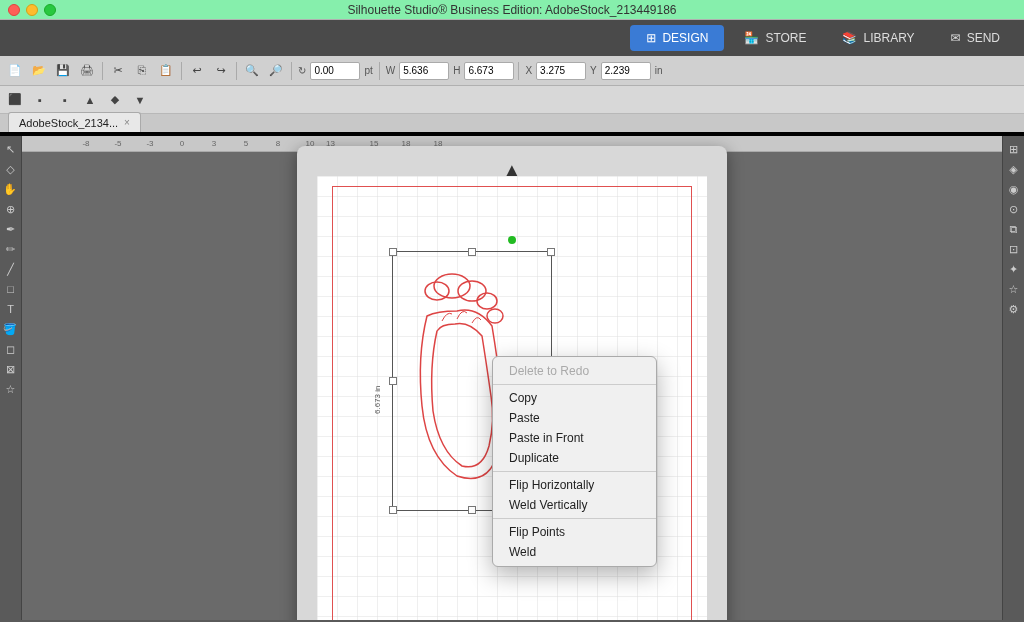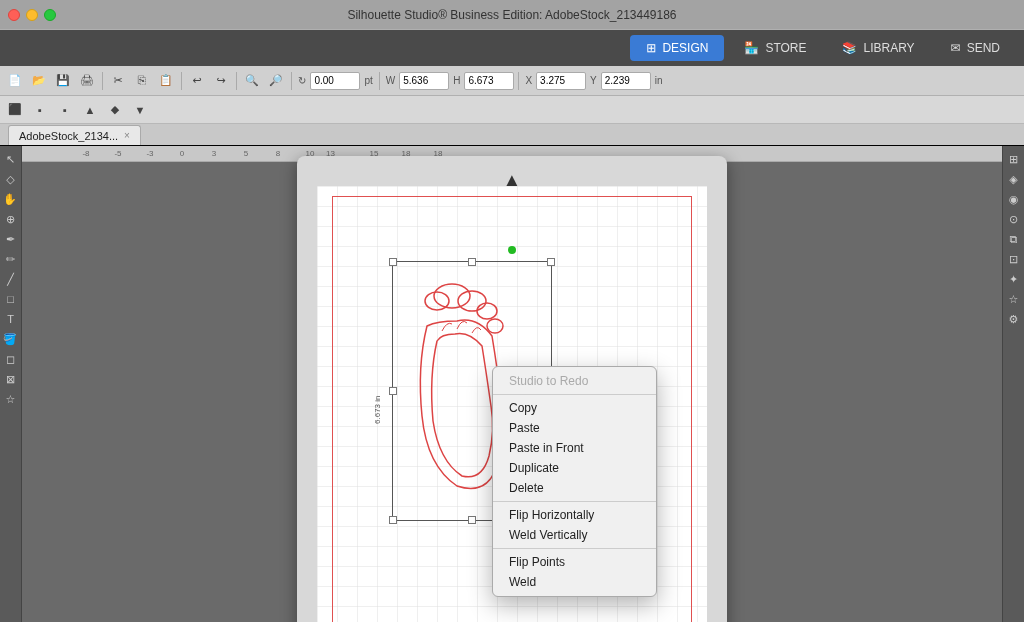--- a/index.html
+++ b/index.html
@@ -1,20 +1,20 @@
 <!DOCTYPE html>
 <html><head>
   <meta charset="utf-8">
   <style>
     * { margin: 0; padding: 0; box-sizing: border-box; }
     body { width: 1024px; height: 622px; overflow: hidden; background: #5a5a5a; font-family: -apple-system, BlinkMacSystemFont, 'Helvetica Neue', Arial, sans-serif; font-size: 12px; color: #222; }
 
     
     .title-bar {
-      height: 30px; background: #a3a3a3; display: flex; align-items: center; justify-content: center; position: relative; border-bottom: 1px solid #b0b0b0;
+      height: 20px; background: #86efac; display: flex; align-items: center; justify-content: center; position: relative; border-bottom: 1px solid #b0b0b0;
     }
     .title-bar-title { font-size: 12px; color: #333; }
     .traffic-lights { position: absolute; left: 8px; display: flex; gap: 6px; align-items: center; }
     .traffic-light { width: 12px; height: 12px; border-radius: 50%; }
     .tl-red { background: #ff5f57; border: 1px solid #e0443e; }
     .tl-yellow { background: #febc2e; border: 1px solid #d4a017; }
     .tl-green { background: #28c840; border: 1px solid #1aab29; }
 
     
     .nav-tabs { height: 36px; background: #4a4a4a; display: flex; align-items: center; justify-content: flex-end; padding-right: 8px; gap: 4px; }
@@ -25,21 +25,21 @@
     .toolbar { height: 30px; background: #d0d0d0; border-bottom: 1px solid #b0b0b0; display: flex; align-items: center; padding: 0 4px; gap: 2px; }
     .toolbar-btn { width: 22px; height: 22px; background: transparent; border: none; cursor: pointer; display: flex; align-items: center; justify-content: center; border-radius: 3px; font-size: 11px; color: #444; }
     .toolbar-sep { width: 1px; height: 18px; background: #aaa; margin: 0 2px; }
     .toolbar-input { height: 18px; width: 50px; border: 1px solid #aaa; border-radius: 2px; font-size: 10px; padding: 0 3px; background: #fff; }
     .toolbar-label { font-size: 10px; color: #555; padding: 0 2px; }
 
     
     .toolbar2 { height: 28px; background: #d8d8d8; border-bottom: 1px solid #b8b8b8; display: flex; align-items: center; padding: 0 4px; gap: 3px; }
 
     
-    .tab-bar { height: 22px; background: #c8c8c8; border-bottom: 1px solid #000000; display: flex; align-items: flex-end; padding-left: 8px; }
+    .tab-bar { height: 22px; background: #c8c8c8; border-bottom: 4px solid #000000; display: flex; align-items: flex-end; padding-left: 8px; }
     .file-tab { height: 20px; padding: 0 10px; background: #e8e8e8; border: 1px solid #aaa; border-bottom: none; border-radius: 3px 3px 0 0; font-size: 11px; display: flex; align-items: center; gap: 6px; }
     .file-tab-close { font-size: 10px; color: #888; cursor: pointer; }
 
     
     .main-area { display: flex; height: calc(622px - 22px - 36px - 30px - 28px - 22px); }
 
     
     .left-toolbar { width: 22px; background: #5a5a5a; display: flex; flex-direction: column; align-items: center; padding-top: 4px; gap: 2px; border-right: 1px solid #444; }
     .left-btn { width: 18px; height: 18px; display: flex; align-items: center; justify-content: center; color: #ccc; font-size: 11px; cursor: pointer; border-radius: 2px; }
 
@@ -215,27 +215,26 @@
           <div style="position:absolute; bottom:-4px; left:50%; margin-left:-4px; width:8px; height:8px; background:#fff; border:1px solid #777;"></div>
           <div style="position:absolute; left:-4px; top:50%; margin-top:-4px; width:8px; height:8px; background:#fff; border:1px solid #777;"></div>
           <div style="position:absolute; right:-4px; top:50%; margin-top:-4px; width:8px; height:8px; background:#fff; border:1px solid #777;"></div>
 
           <div style="position:absolute; left:-30px; top:50%; transform:rotate(-90deg) translateX(-50%); font-size:8px; color:#555; white-space:nowrap;">6.673 in</div>
         </div>
       </div>
     </div>
 
     <div class="context-menu">
-      <div class="cm-item grayed">Studio to Redo</div>
+      <div class="cm-item grayed">Delete to Redo</div>
       <div class="cm-sep"></div>
       <div class="cm-item">Copy</div>
       <div class="cm-item">Paste</div>
       <div class="cm-item">Paste in Front</div>
       <div class="cm-item">Duplicate</div>
-      <div class="cm-item">Delete</div>
       <div class="cm-sep"></div>
       <div class="cm-item">Flip Horizontally</div>
       <div class="cm-item">Weld Vertically</div>
       <div class="cm-sep"></div>
       <div class="cm-item">Flip Points</div>
       <div class="cm-item">Weld</div>
 
     </div>
   </div>
 

